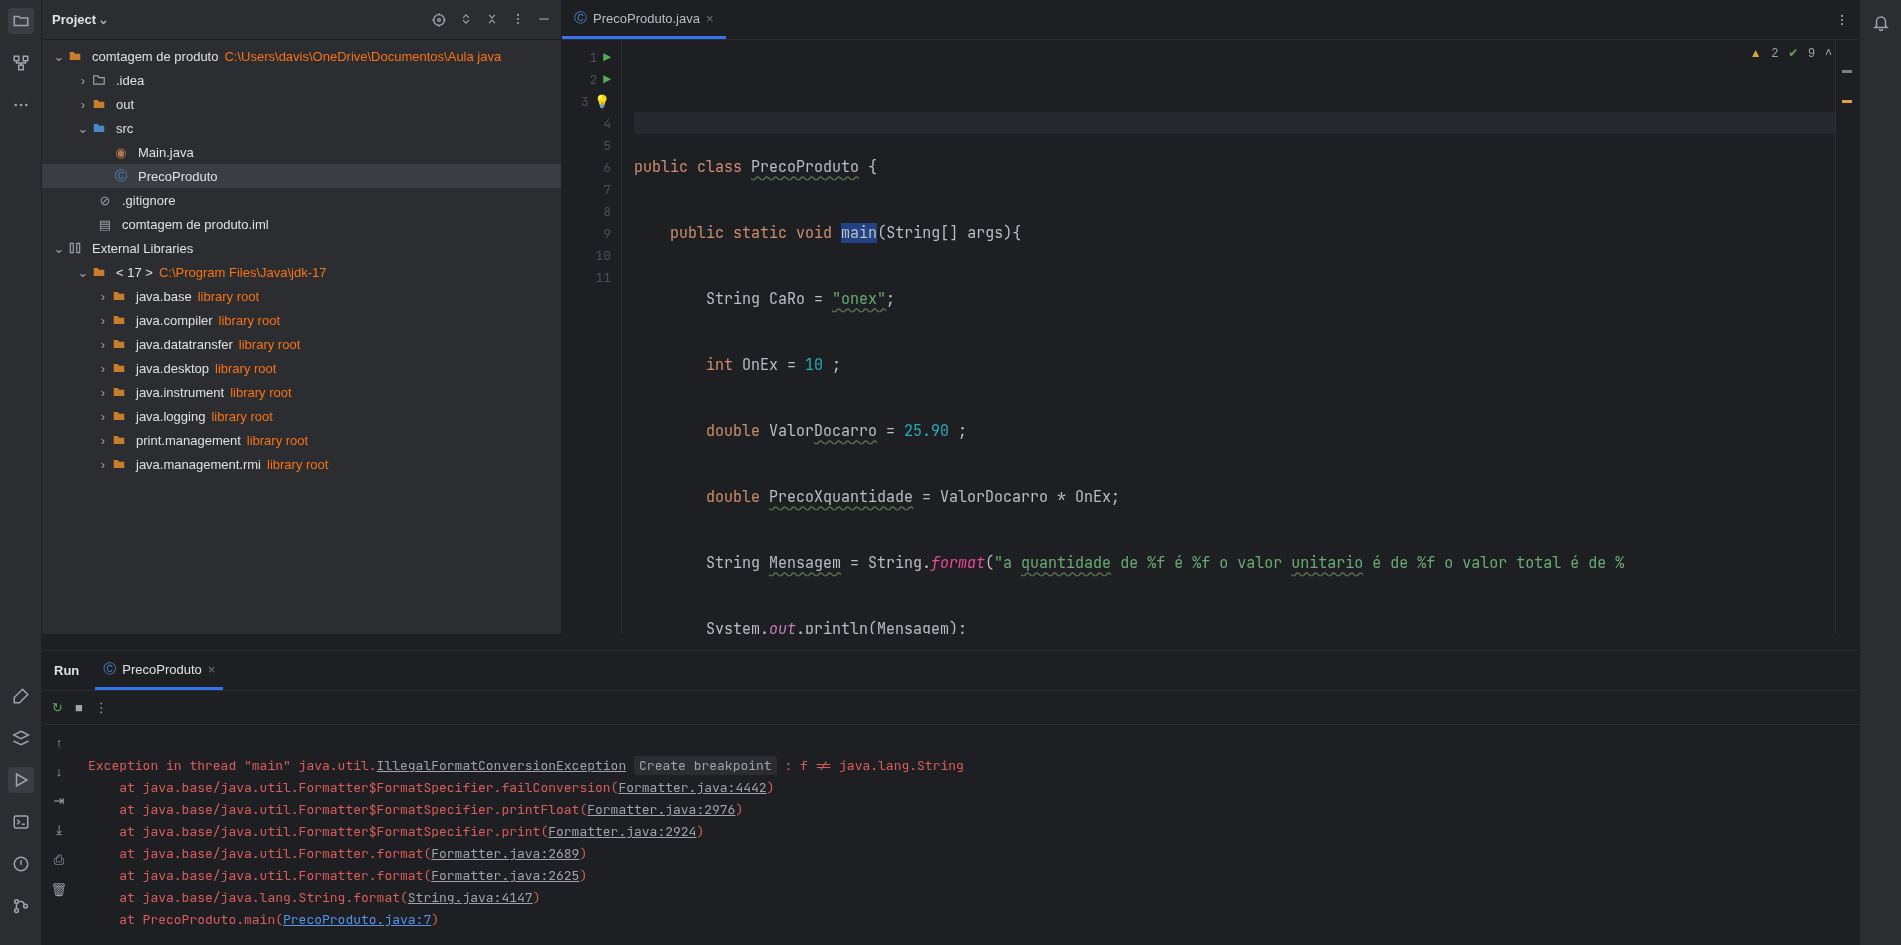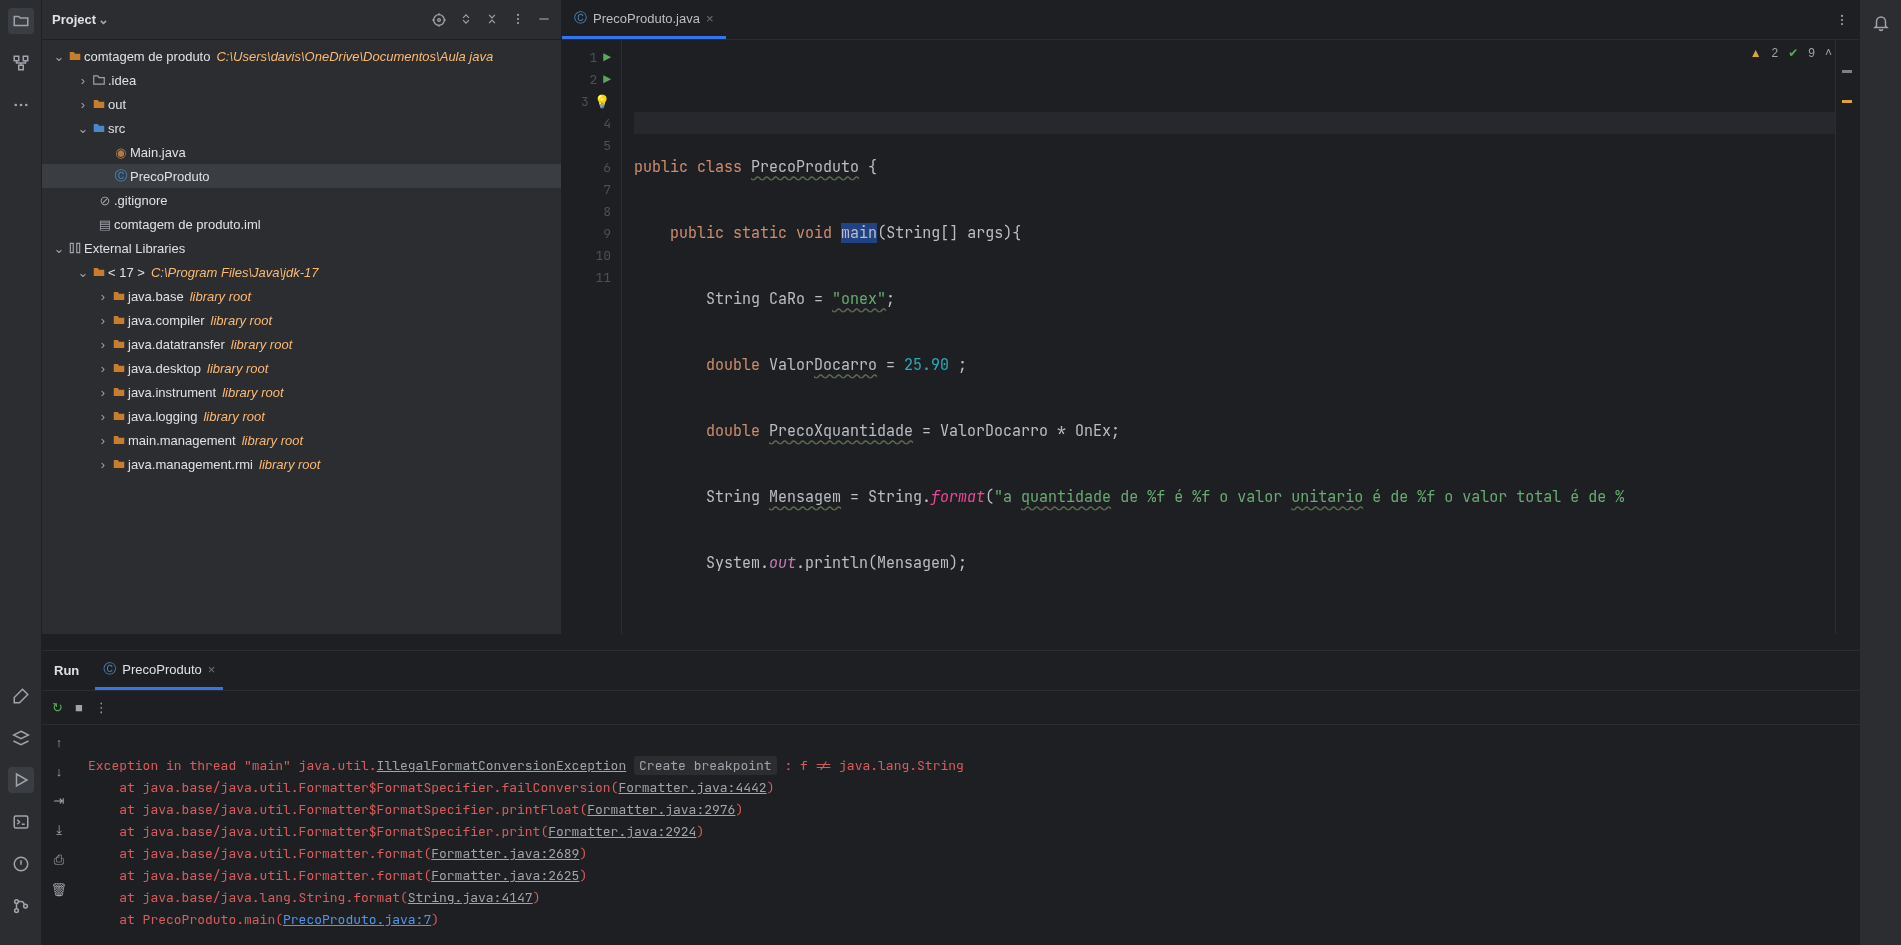--- a/index.html
+++ b/index.html
@@ -69,22 +69,22 @@
 .tree-row {
   display:flex;
   align-items:center;
   height:24px;
   padding-right:8px;
   white-space:nowrap;
 }
 .tree-row.selected { background:#3a3d41; }
 .tree-arrow { width:14px; text-align:center; color:#a0a3ab; }
 .tree-icon { width:18px; display:inline-flex; justify-content:center; color:#a0a3ab; }
-.tree-label { color:#dfe1e5; }
-.tree-dim { color:#fdba74; margin-left:6px;font-style:italic; }
+.tree-label { color:#dfe1e5;margin-left:8px; }
+.tree-dim { color:#f97316; margin-left:6px; }
 .folder-orange { color:#c97c2b; }
 .java-blue { color:#4a88c7; }
 .editor-panel {
   flex:1;
   display:flex;
   flex-direction:column;
   background:#1e1f22;
   min-width:0;
 }
 .tabbar {
@@ -417,21 +417,21 @@
               <span class="tree-label">java.logging</span>
               <span class="tree-dim">library root</span>
             </div>
             <div class="tree-row" style="padding-left: 54px;">
               <span class="tree-arrow">›</span>
               <span class="tree-icon folder-orange">
                 <svg width="14" height="14" viewBox="0 0 24 24" fill="currentColor">
                   <path d="M3 5h7l2 3h9v11H3z"></path>
                 </svg>
               </span>
-              <span class="tree-label">main.management</span>
+              <span class="tree-label">print.management</span>
               <span class="tree-dim">library root</span>
             </div>
             <div class="tree-row" style="padding-left: 54px;">
               <span class="tree-arrow">›</span>
               <span class="tree-icon folder-orange">
                 <svg width="14" height="14" viewBox="0 0 24 24" fill="currentColor">
                   <path d="M3 5h7l2 3h9v11H3z"></path>
                 </svg>
               </span>
               <span class="tree-label">java.management.rmi</span>
@@ -503,20 +503,21 @@
             </div>
           <div class="ln">
               <span>11</span>
             </div>
         </div>
         <div class="code">
           <div class="line-hl"></div>
           <div><span class="kw">public</span> <span class="kw">class</span> <span class="err-wavy">PrecoProduto</span><span> {</span></div>
           <div>    <span class="kw">public</span> <span class="kw">static</span> <span class="kw">void</span> <span style="background:#214283">main</span><span>(String[] args){</span></div>
           <div>        <span>String CaRo = </span><span class="str err-wavy">"onex"</span><span>;</span></div>
+          <div>        <span class="kw">int</span><span> OnEx = </span><span class="num">10</span><span> ;</span></div>
           <div>        <span class="kw">double</span><span> Valor</span><span class="err-wavy">Docarro</span><span> = </span><span class="num">25.90</span><span> ;</span></div>
           <div>        <span class="kw">double</span><span> </span><span class="err-wavy">PrecoXquantidade</span><span> = ValorDocarro * OnEx;</span></div>
           <div>        <span>String </span><span class="err-wavy">Mensagem</span><span> = String.</span><span class="fn">format</span><span>(</span><span class="str">"a </span><span class="str err-wavy">quantidade</span><span class="str"> de %f é %f o valor </span><span class="str err-wavy">unitario</span><span class="str"> é de %f o valor total é de %</span></div>
           <div>        <span>System.</span><span class="field">out</span><span>.println(Mensagem);</span></div>
           
           
         </div>
         <div class="editor-right-rail">
           <div class="marker" style="top:30px;background:#808080"></div>
           <div class="marker" style="top:60px;background:#d9a33e"></div>

